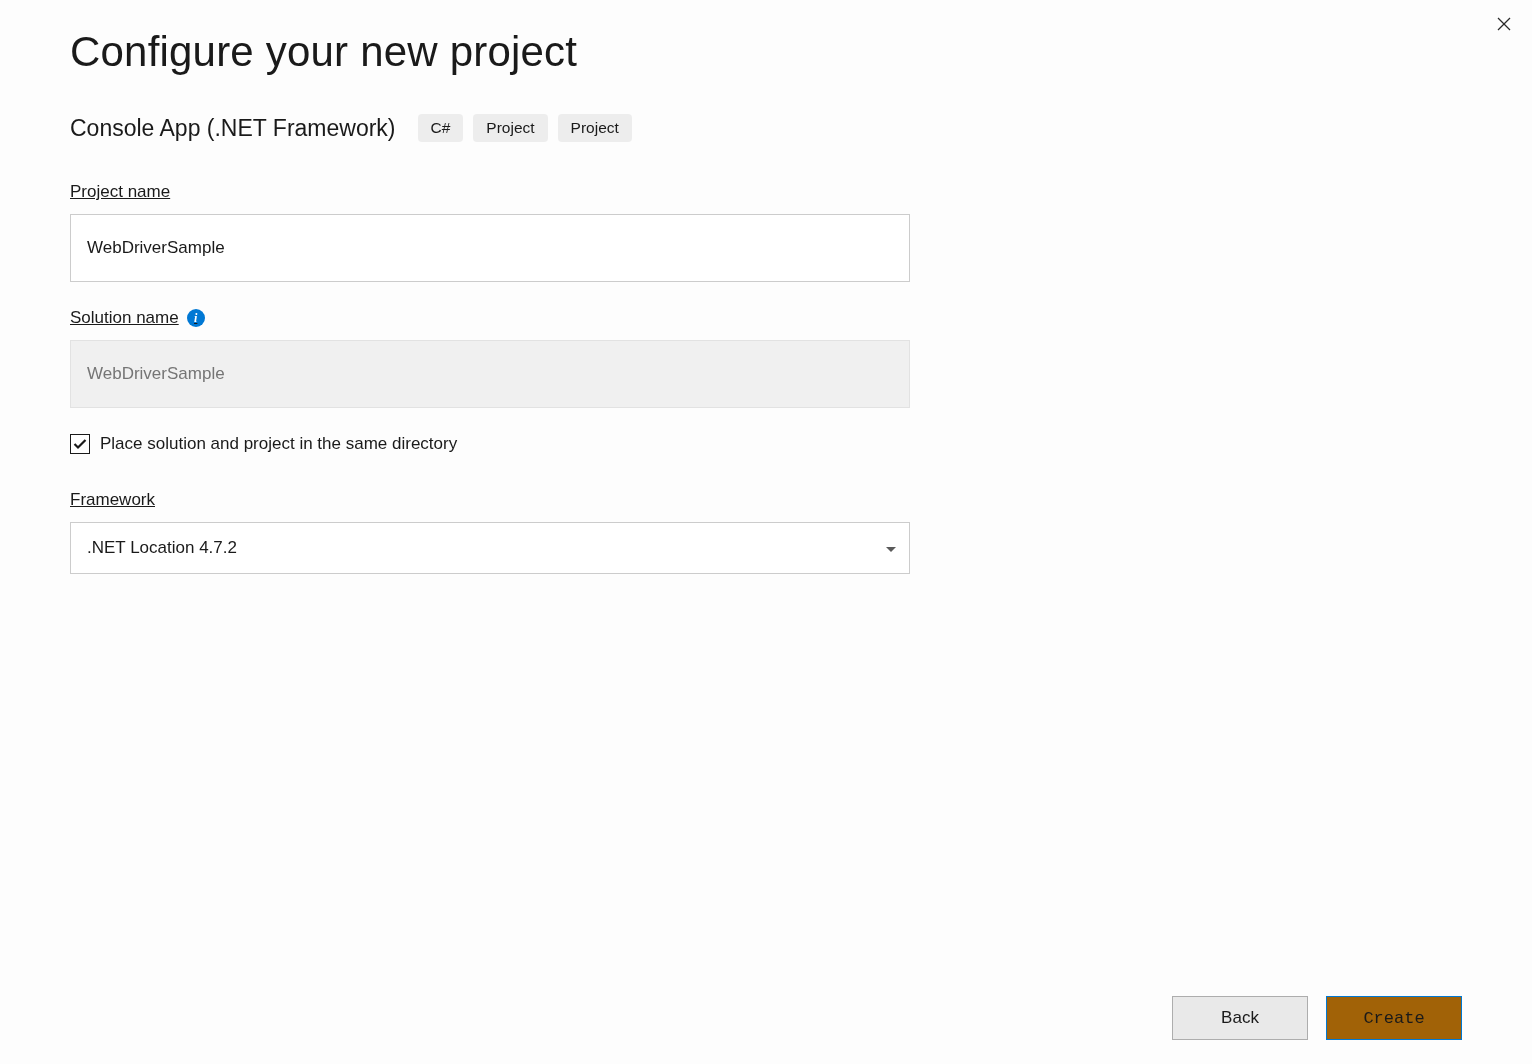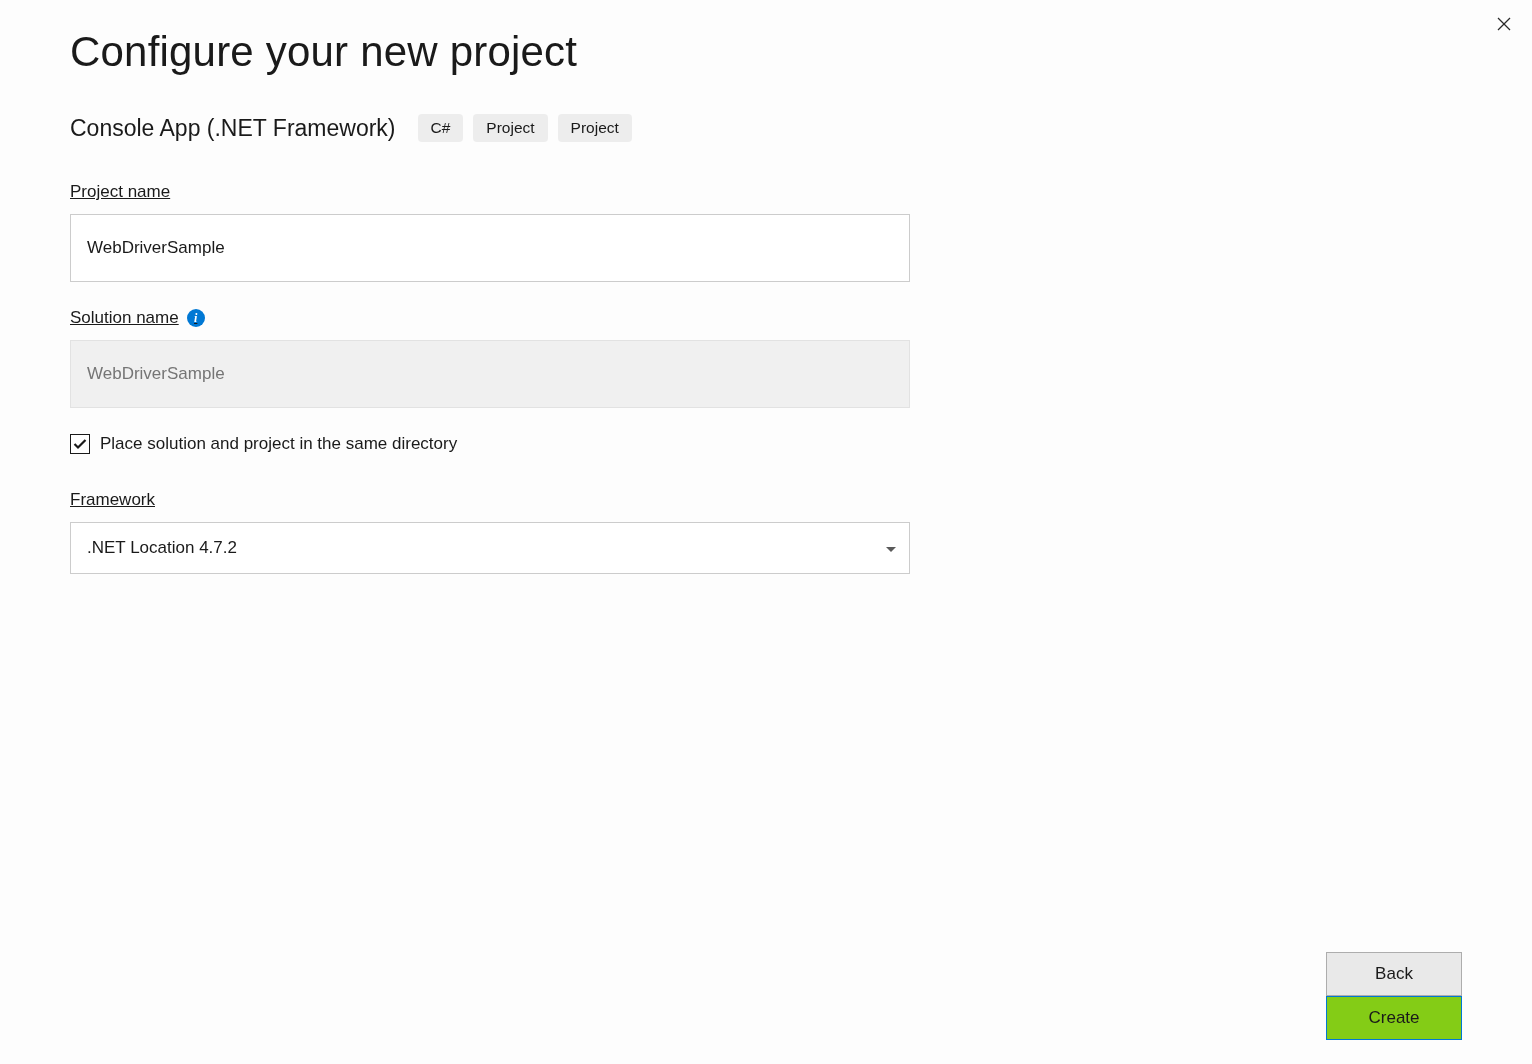--- a/index.html
+++ b/index.html
@@ -183,35 +183,36 @@
   .checkbox-label {
     font-size: 17px;
     color: #1a1a1a;
     cursor: pointer;
   }
   .footer {
     position: absolute;
     bottom: 24px;
     right: 70px;
     display: flex;
-    flex-direction: column;
+    gap: 18px;
   }
   .btn {
     min-width: 136px;
     height: 44px;
     border: 1px solid #adadad;
     background: #e9e9e9;
     font-size: 17px;
     color: #1a1a1a;
     cursor: pointer;
     font-family: inherit;
   }
   .btn-primary {
     border: 1.5px solid #0078d4;
-    background: #84cc16;
+    background: #a16207;
+    font-family: Liberation Mono, monospace;
   }
 </style>
 </head>
 <body>
 
 <div class="close-btn">
   <svg viewBox="0 0 14 14">
     <line x1="1" y1="1" x2="13" y2="13"></line>
     <line x1="13" y1="1" x2="1" y2="13"></line>
   </svg>

